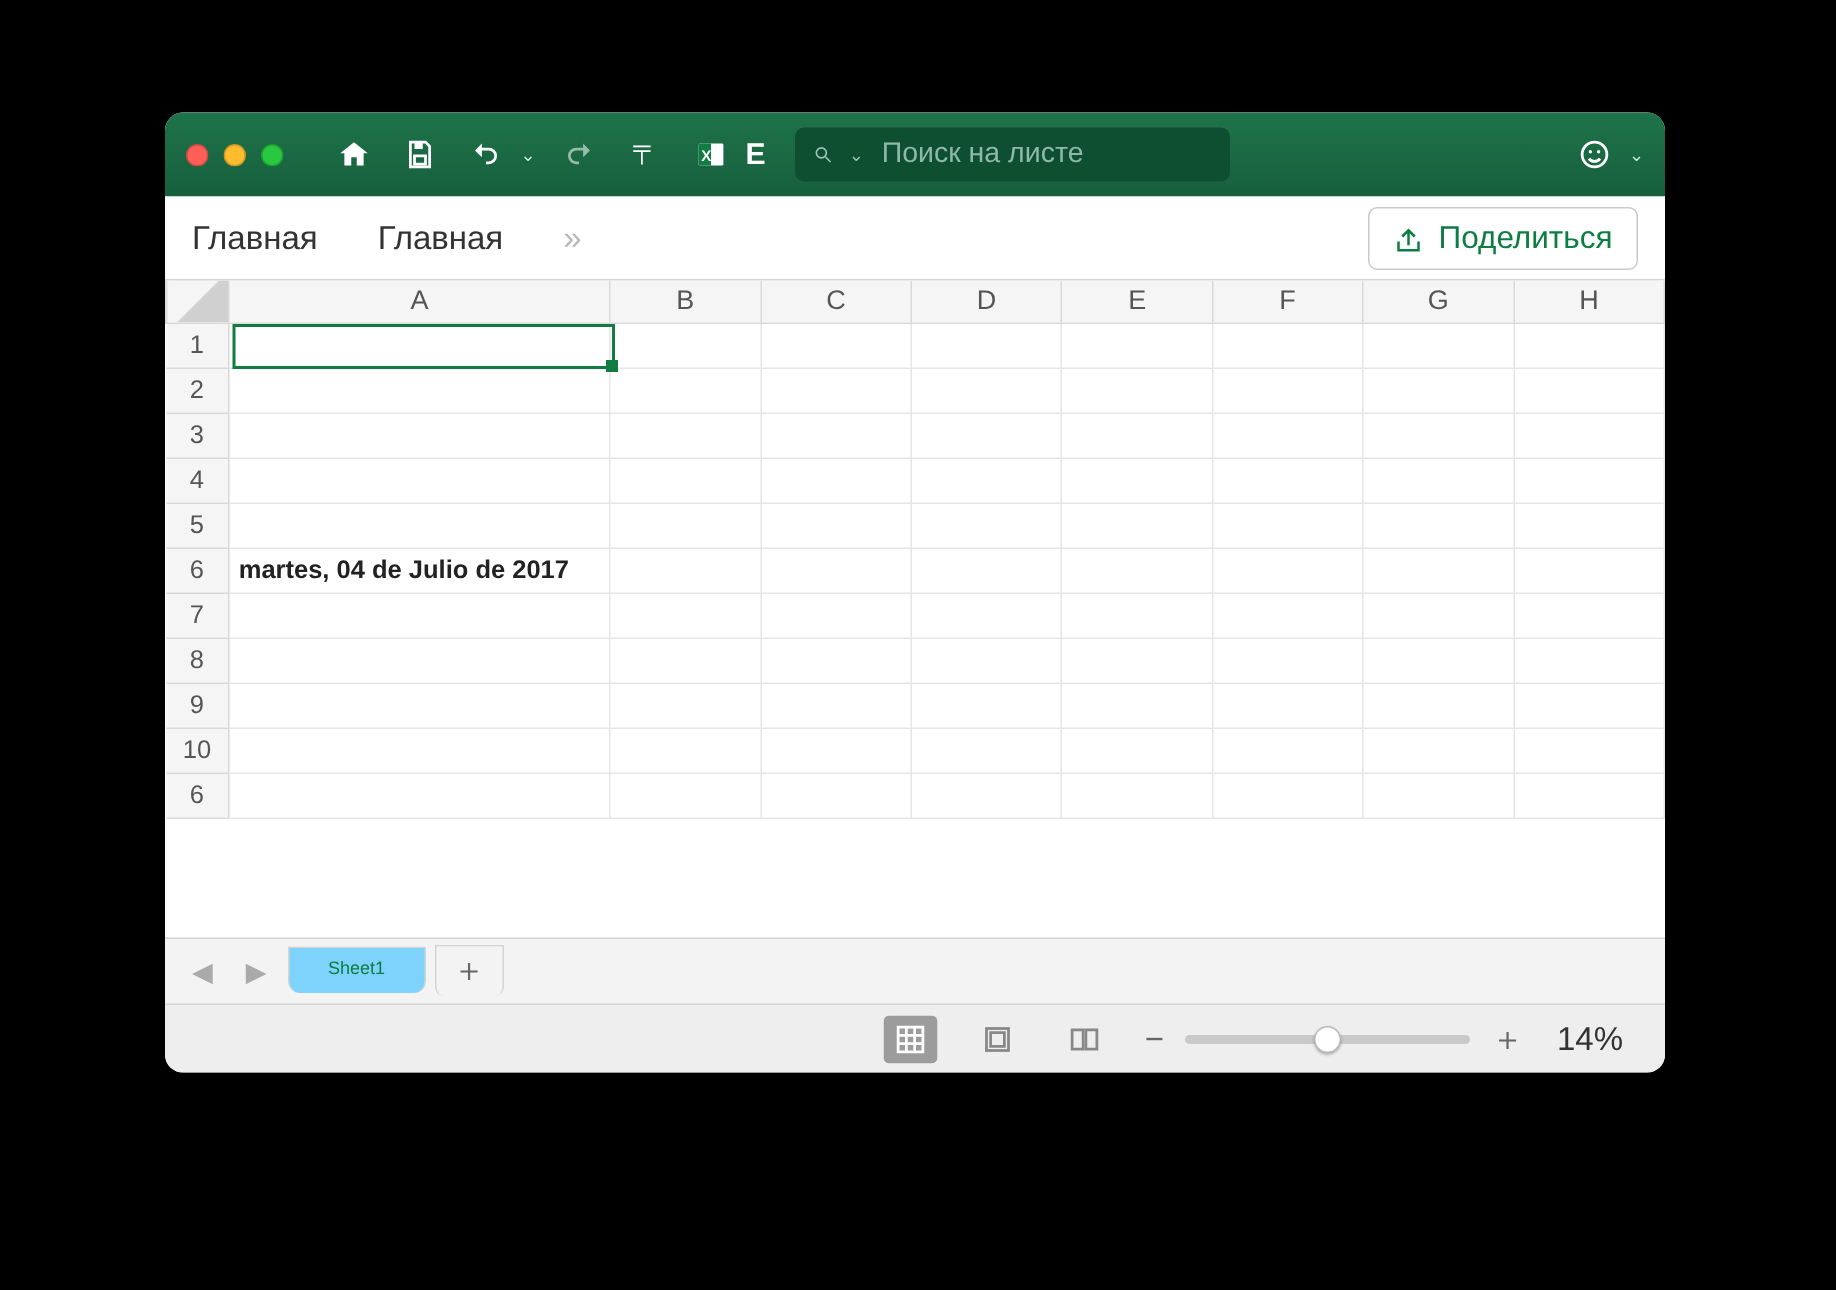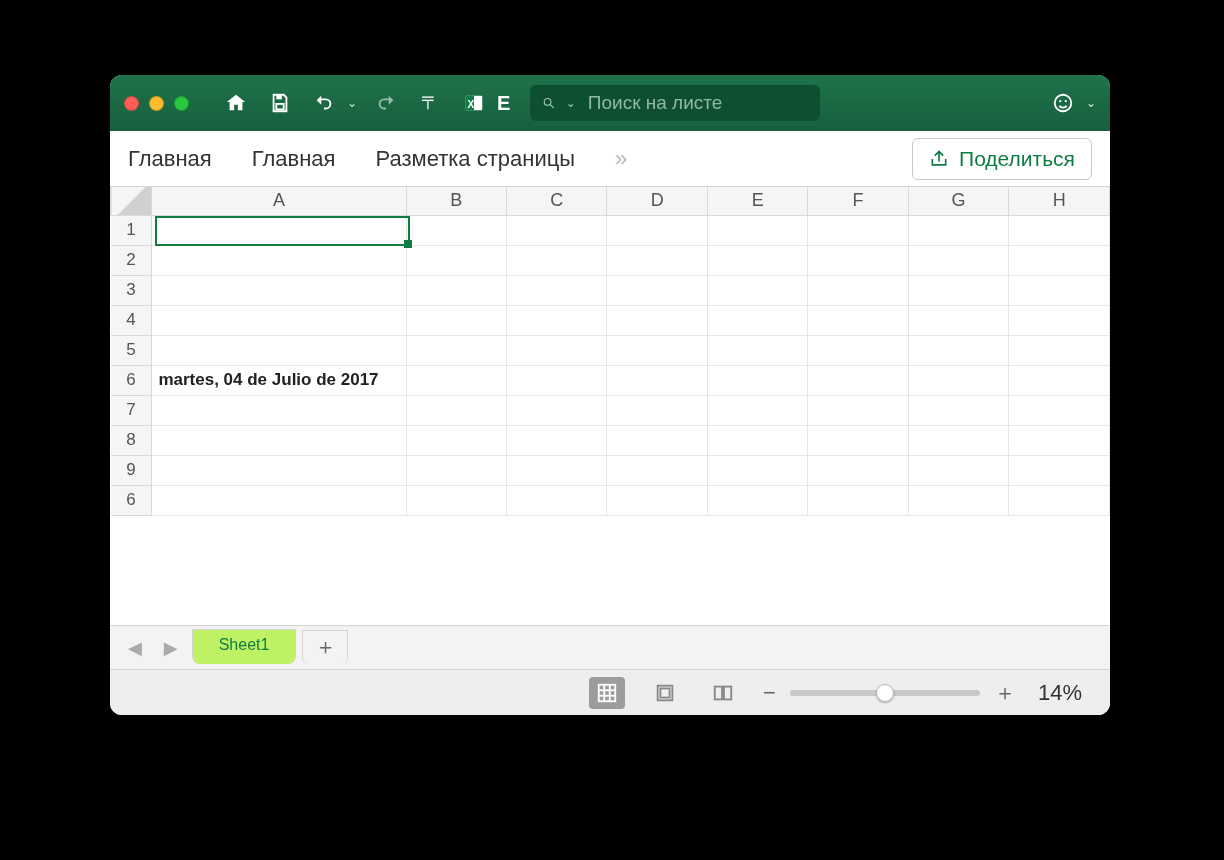--- a/index.html
+++ b/index.html
@@ -56,21 +56,21 @@
   
   .ribbon{
     height:56px; background:#fff; border-bottom:1px solid var(--border);
     display:flex; align-items:center; padding:0 18px; gap:40px;
   }
   .ribbon .tab{font-size:22px; color:#333; cursor:pointer;}
   .ribbon .tab.active{color:#333;font-weight:400;}
   .ribbon .more{color:#b8b8b8;font-size:22px;letter-spacing:-2px;}
   .ribbon .flex{flex:1;}
   .share-btn{
-    display:flex;align-items:center;gap:10px;
+    display:flex;align-items:flex-end;gap:10px;
     border:1px solid #c9c9c9;border-radius:6px;padding:8px 16px;
     color:var(--accent-green);font-size:21px;font-weight:500;cursor:pointer;
   }
   .share-btn svg{width:20px;height:20px;stroke:var(--accent-green);fill:none;stroke-width:2;}
 
   
   .grid-area{flex:1; overflow:hidden; position:relative;}
   table.grid{border-collapse:collapse; width:100%;}
   .col-head th{
     background:var(--header-bg); font-weight:400; color:#555;
@@ -96,23 +96,23 @@
   }
   .sel .handle{position:absolute;right:-4px;bottom:-4px;width:8px;height:8px;background:var(--sel-border);}
 
   
   .sheet-tabs{
     height:44px; background:#f3f3f3; border-top:1px solid var(--border);
     display:flex;align-items:center;padding:0 10px;gap:6px;
   }
   .nav-arrow{color:#aaa;font-size:18px;padding:0 8px;cursor:pointer;}
   .sheet-tab{
-    background:#bef264;border:1px solid var(--border);border-bottom:none;
+    background:#7dd3fc;border:1px solid var(--border);border-bottom:none;
     border-radius:0 0 8px 8px; transform:translateY(-1px);
-    padding:6px 26px 10px 26px;color:var(--accent-green);font-size:16px;font-weight:500;
+    padding:6px 26px 10px 26px;color:var(--accent-green);font-size:12px;font-weight:500;
   }
   .add-sheet{
     width:46px;height:34px;border:1px solid var(--border);border-bottom:none;
     display:flex;align-items:center;justify-content:center;color:#666;font-size:22px;
     border-radius:0 0 6px 6px; transform:translateY(-1px);cursor:pointer;
   }
 
   
   .status{
     height:46px; background:var(--status-bg); border-top:1px solid var(--border);
@@ -190,21 +190,20 @@
           <circle cx="15" cy="10" r="1.2" fill="#fff"></circle>
           <path d="M8 15c1 1.5 2.5 2 4 2s3-.5 4-2" fill="none" stroke="#fff" stroke-width="2"></path>
         </svg>
     </div>
     <span class="tb-caret">⌄</span>
   </div>
 
   <div class="ribbon">
     <span class="tab active">Главная</span>
     <span class="tab">Главная</span>
-    <span class="tab">Разметка страницы</span>
     <span class="more">»</span>
     <div class="flex"></div>
     <div class="share-btn">
       <svg viewBox="0 0 24 24">
           <path d="M4 12v7h16v-7M12 3v12M7 8l5-5 5 5"></path>
         </svg>
       <span>Поделиться</span>
     </div>
   </div>
 
@@ -317,20 +316,31 @@
             <td class="cell colA"></td>
             <td class="cell colN"></td>
             <td class="cell colN"></td>
             <td class="cell colN"></td>
             <td class="cell colN"></td>
             <td class="cell colN"></td>
             <td class="cell colN"></td>
             <td class="cell colN"></td>
           </tr>
           <tr>
+            <td class="row-head">10</td>
+            <td class="cell colA"></td>
+            <td class="cell colN"></td>
+            <td class="cell colN"></td>
+            <td class="cell colN"></td>
+            <td class="cell colN"></td>
+            <td class="cell colN"></td>
+            <td class="cell colN"></td>
+            <td class="cell colN"></td>
+          </tr>
+          <tr>
             <td class="row-head">6</td>
             <td class="cell colA"></td>
             <td class="cell colN"></td>
             <td class="cell colN"></td>
             <td class="cell colN"></td>
             <td class="cell colN"></td>
             <td class="cell colN"></td>
             <td class="cell colN"></td>
             <td class="cell colN"></td>
           </tr>

